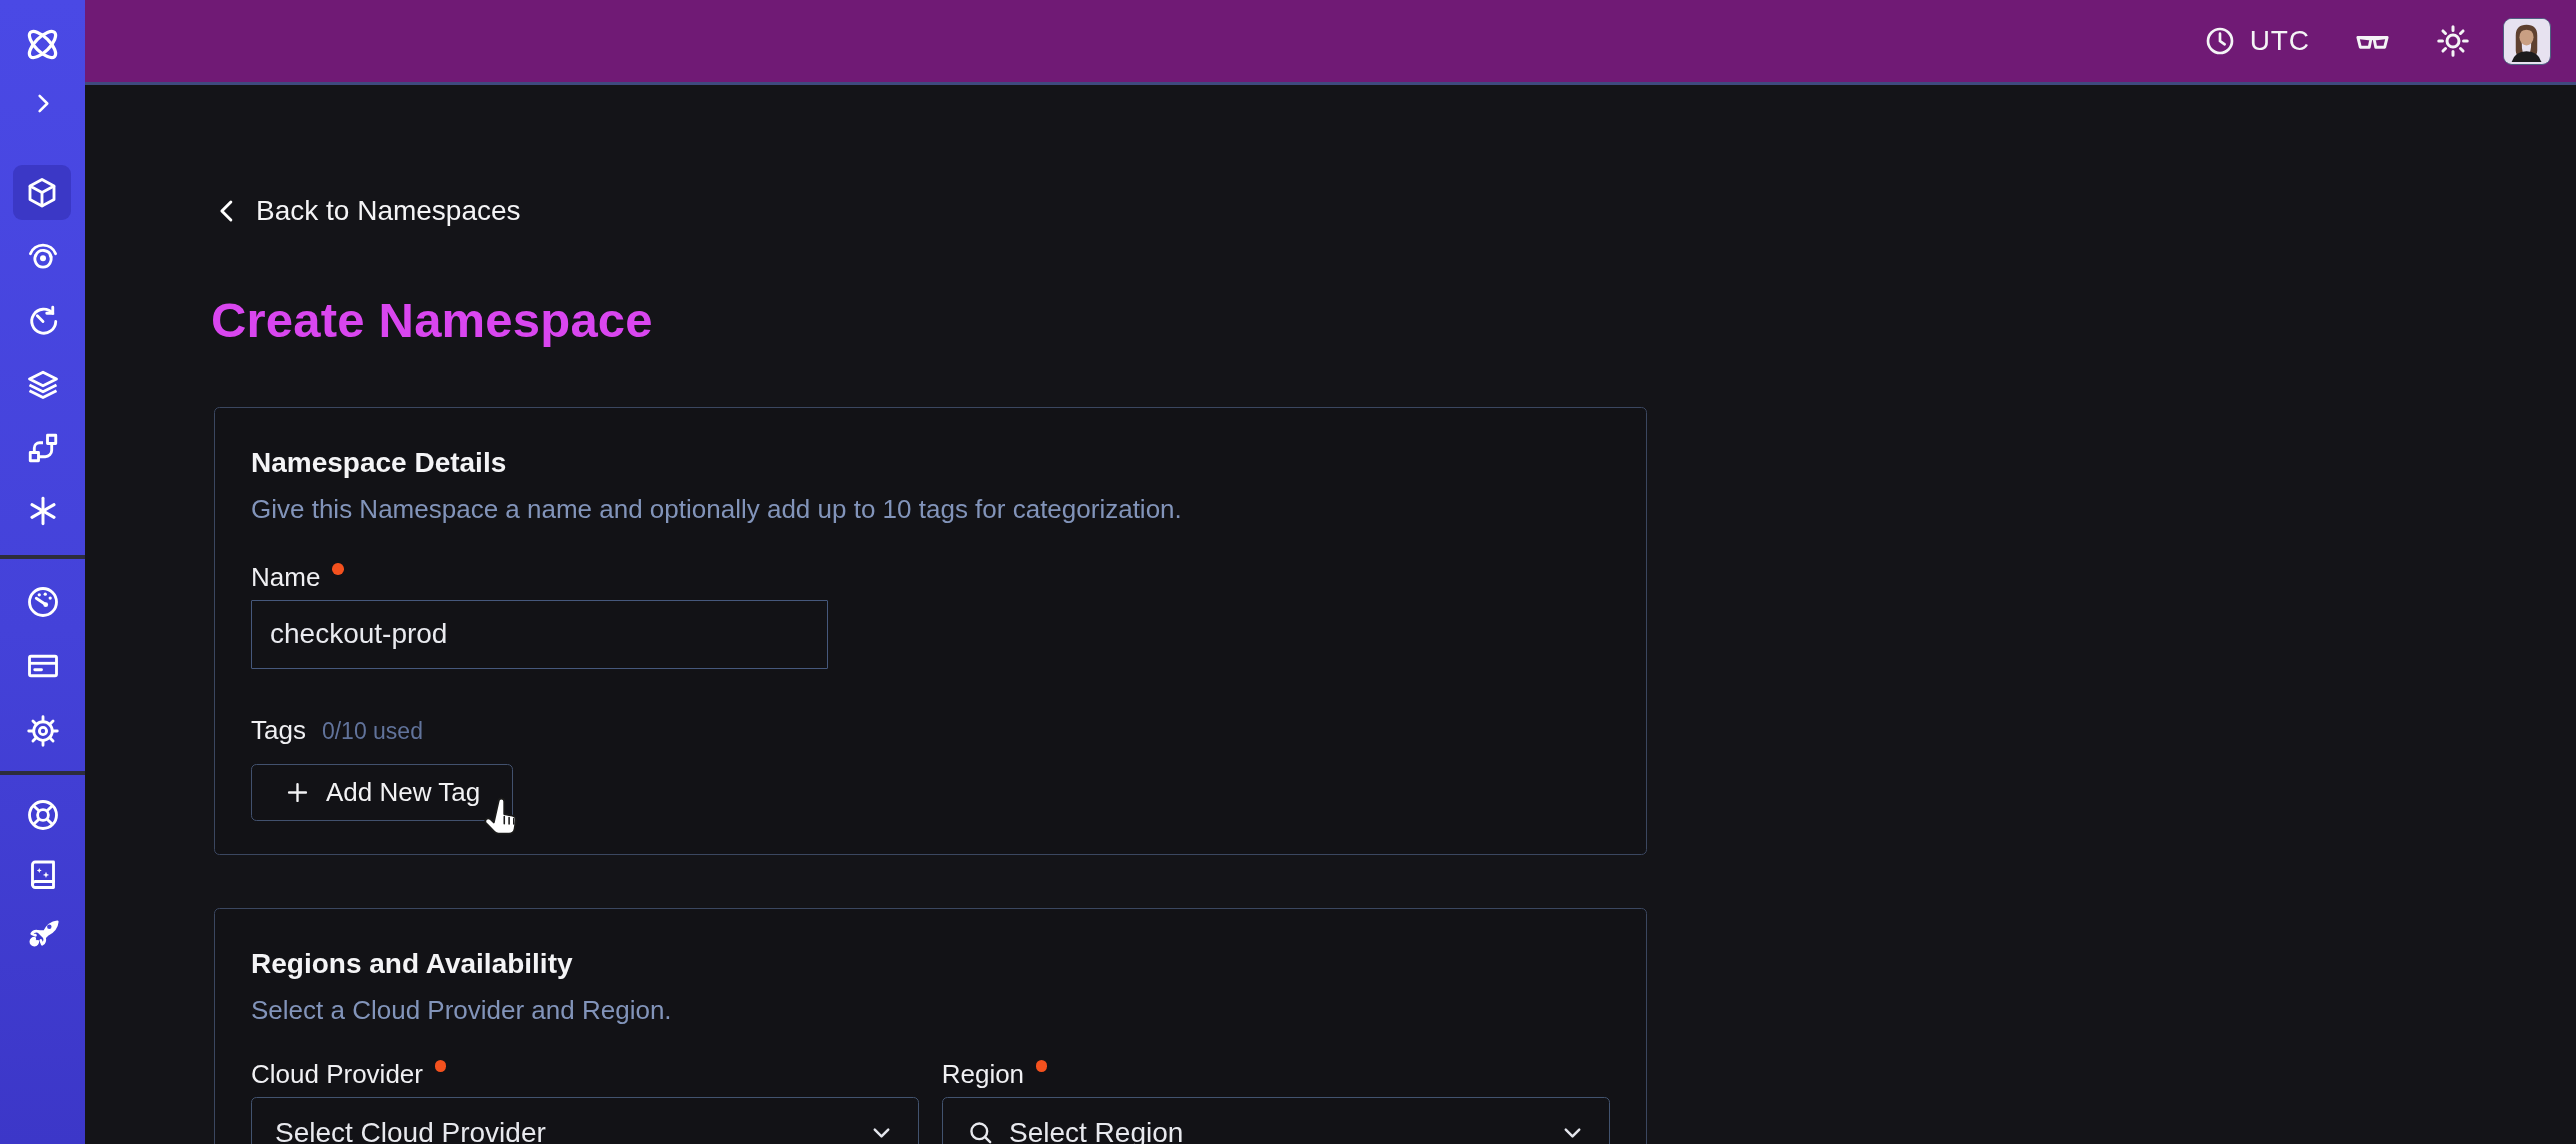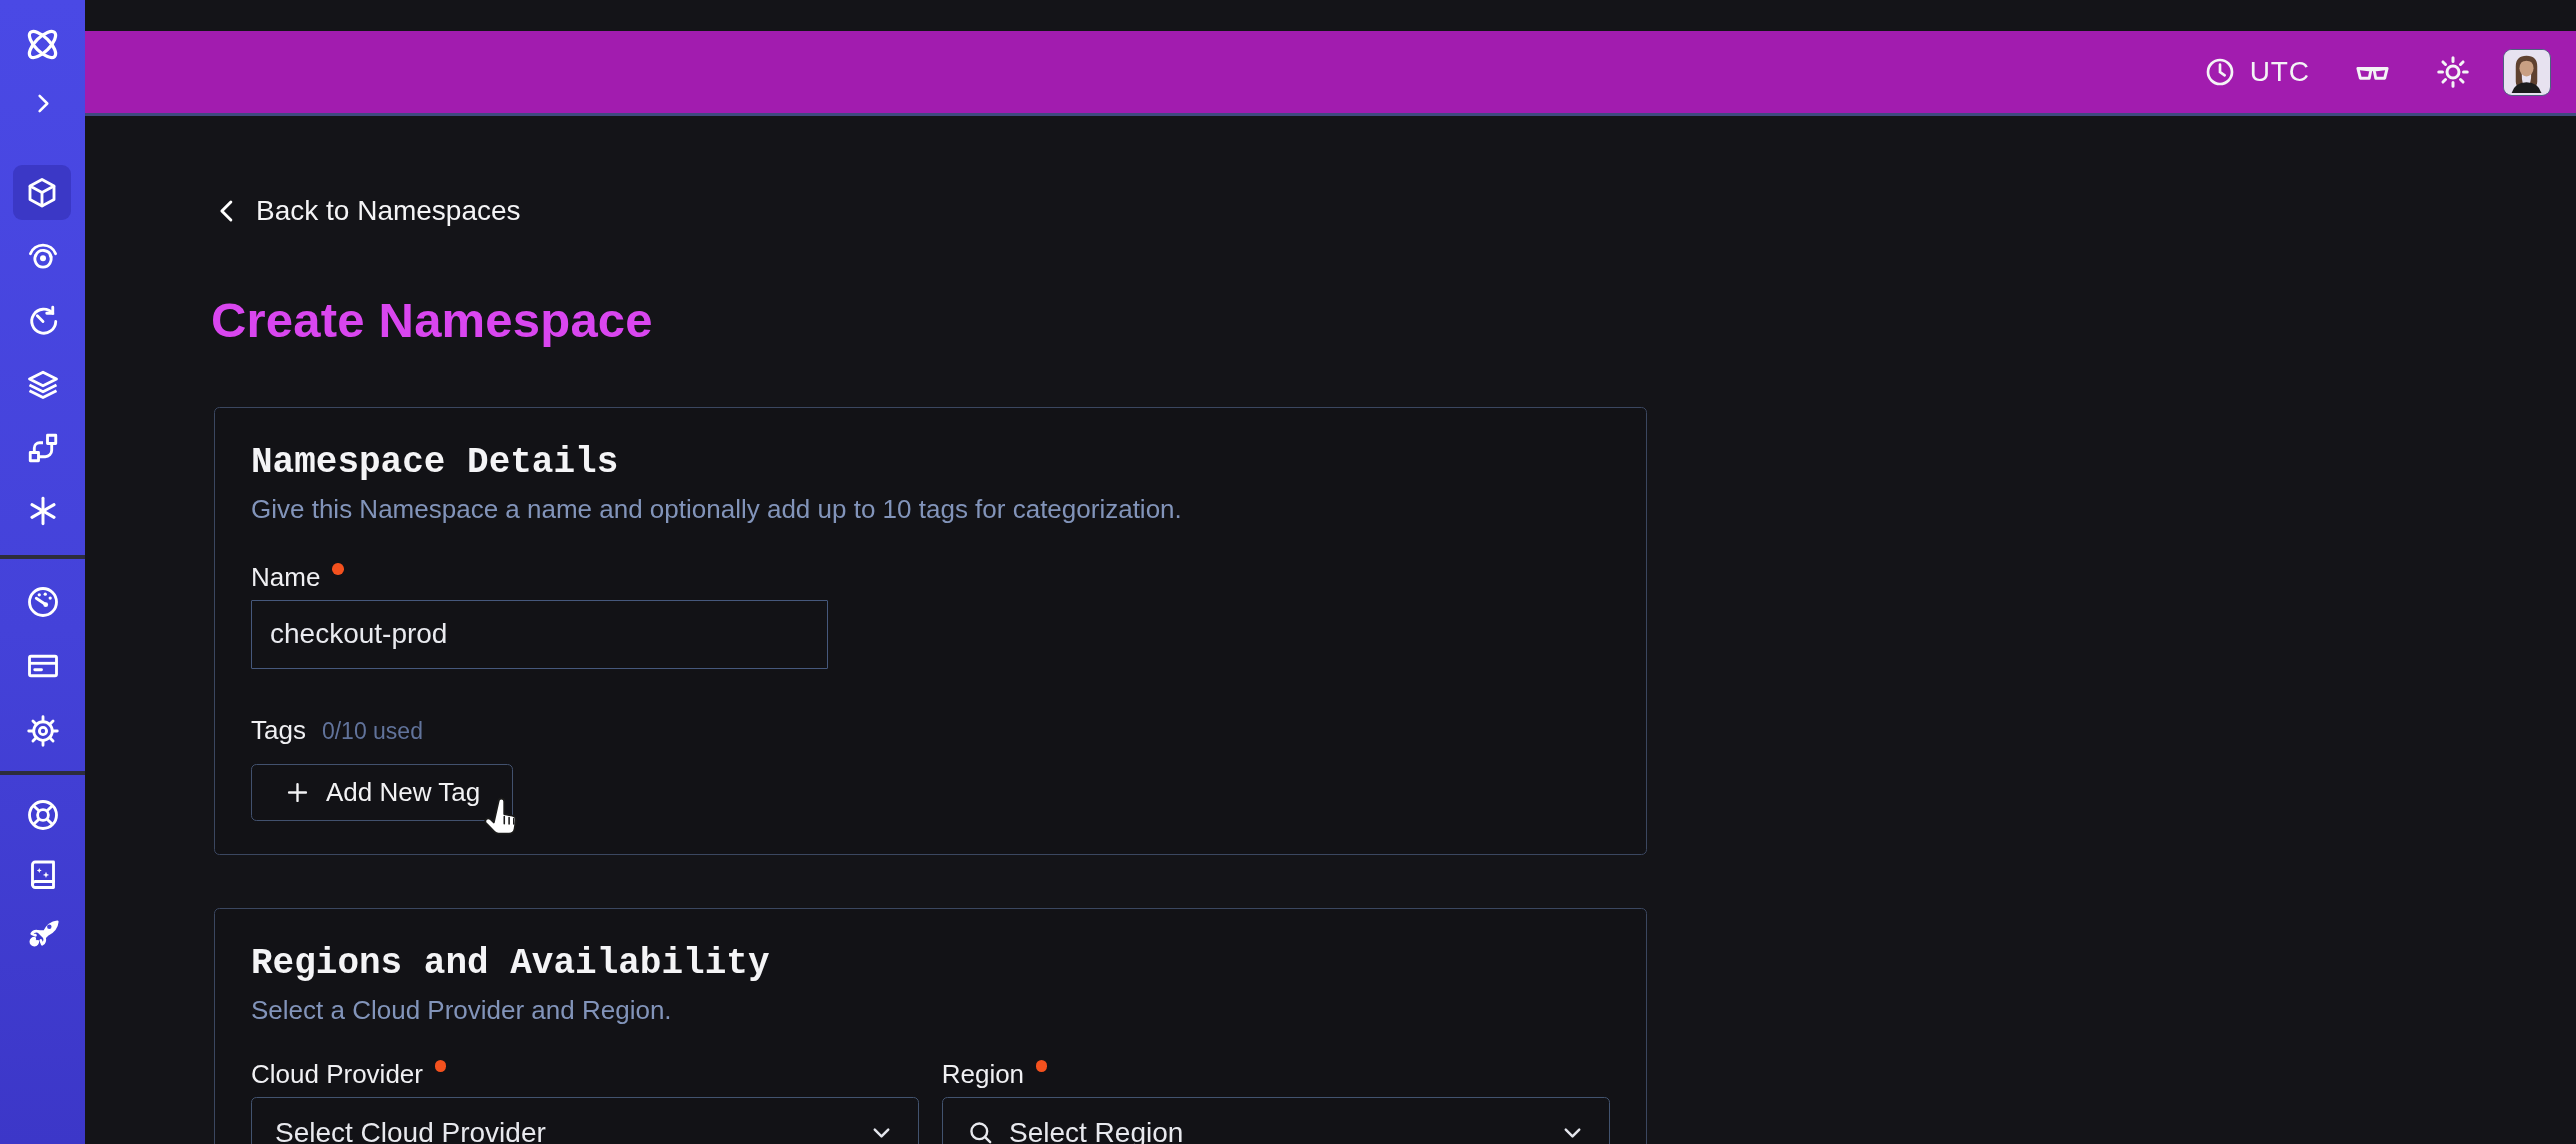--- a/index.html
+++ b/index.html
@@ -27,23 +27,23 @@
     display: flex; align-items: center; justify-content: center; cursor: pointer;
   }
   .side-divider {
     position: absolute; left: 0; width: 85px; height: 3.6px; background: #2d2d3c;
   }
   .side-icon svg, .side-active-bg svg { display: block; }
 
   
   .topbar {
     position: absolute; left: 85px; top: 0; right: 0; height: 85px;
-    background: #a21caf; border-bottom: 3.6px solid #3f4a7e;
+    background: #701a75; border-bottom: 3.6px solid #3f4a7e;
     display: flex; align-items: center; justify-content: flex-end;
-    padding-right: 25px; z-index: 4; margin-top: 31px;
+    padding-right: 25px; z-index: 4;
   }
   .topbar-cluster { display: flex; align-items: center; }
   .tz-group { display: flex; align-items: center; gap: 13.4px; cursor: pointer; }
   .tz-label { font-size: 28px; letter-spacing: 0.9px; color: #f4f4f6; }
   .top-icon { display: flex; align-items: center; justify-content: center; cursor: pointer; }
   .gap48 { margin-left: 43px; }
   .avatar {
     margin-left: 32px; width: 48px; height: 47px; border-radius: 9px;
     border: 1.8px solid #4f5f82; overflow: hidden; cursor: pointer; background: #e7e2f0;
   }
@@ -60,21 +60,21 @@
     font-size: 49px; font-weight: bold; letter-spacing: 0.2px; color: #d946ef;
   }
 
   .card {
     position: absolute; left: 214px; width: 1433px;
     background: #121216; border: 1.8px solid #3b4760; border-radius: 5.4px;
     padding: 38px 36px 0 36px;
   }
   .card-1 { top: 407px; height: 448px; }
   .card-2 { top: 908px; height: 376px; }
-  .card h2 { font-size: 36px; font-weight: bold; line-height: 34px; color: #f4f4f6; font-family: Liberation Mono, monospace; }
+  .card h2 { font-size: 28px; font-weight: bold; line-height: 34px; color: #f4f4f6; }
   .card .desc { margin-top: 12.5px; font-size: 26px; line-height: 32px; color: #8294ba; }
 
   .field-label-row { display: flex; align-items: flex-start; gap: 11.6px; margin-top: 36px; }
   .field-label { font-size: 26px; line-height: 32px; color: #f0f0f3; }
   .req-dot { width: 11.6px; height: 11.6px; border-radius: 50%; background: #f4511e; margin-top: 2.7px; }
 
   .text-input {
     margin-top: 7.2px; display: block; width: 577px; height: 69px;
     background: transparent; border: 1.8px solid #46587c; border-radius: 1px;
     color: #e9eaef; font-size: 28px; padding: 0 18px;

